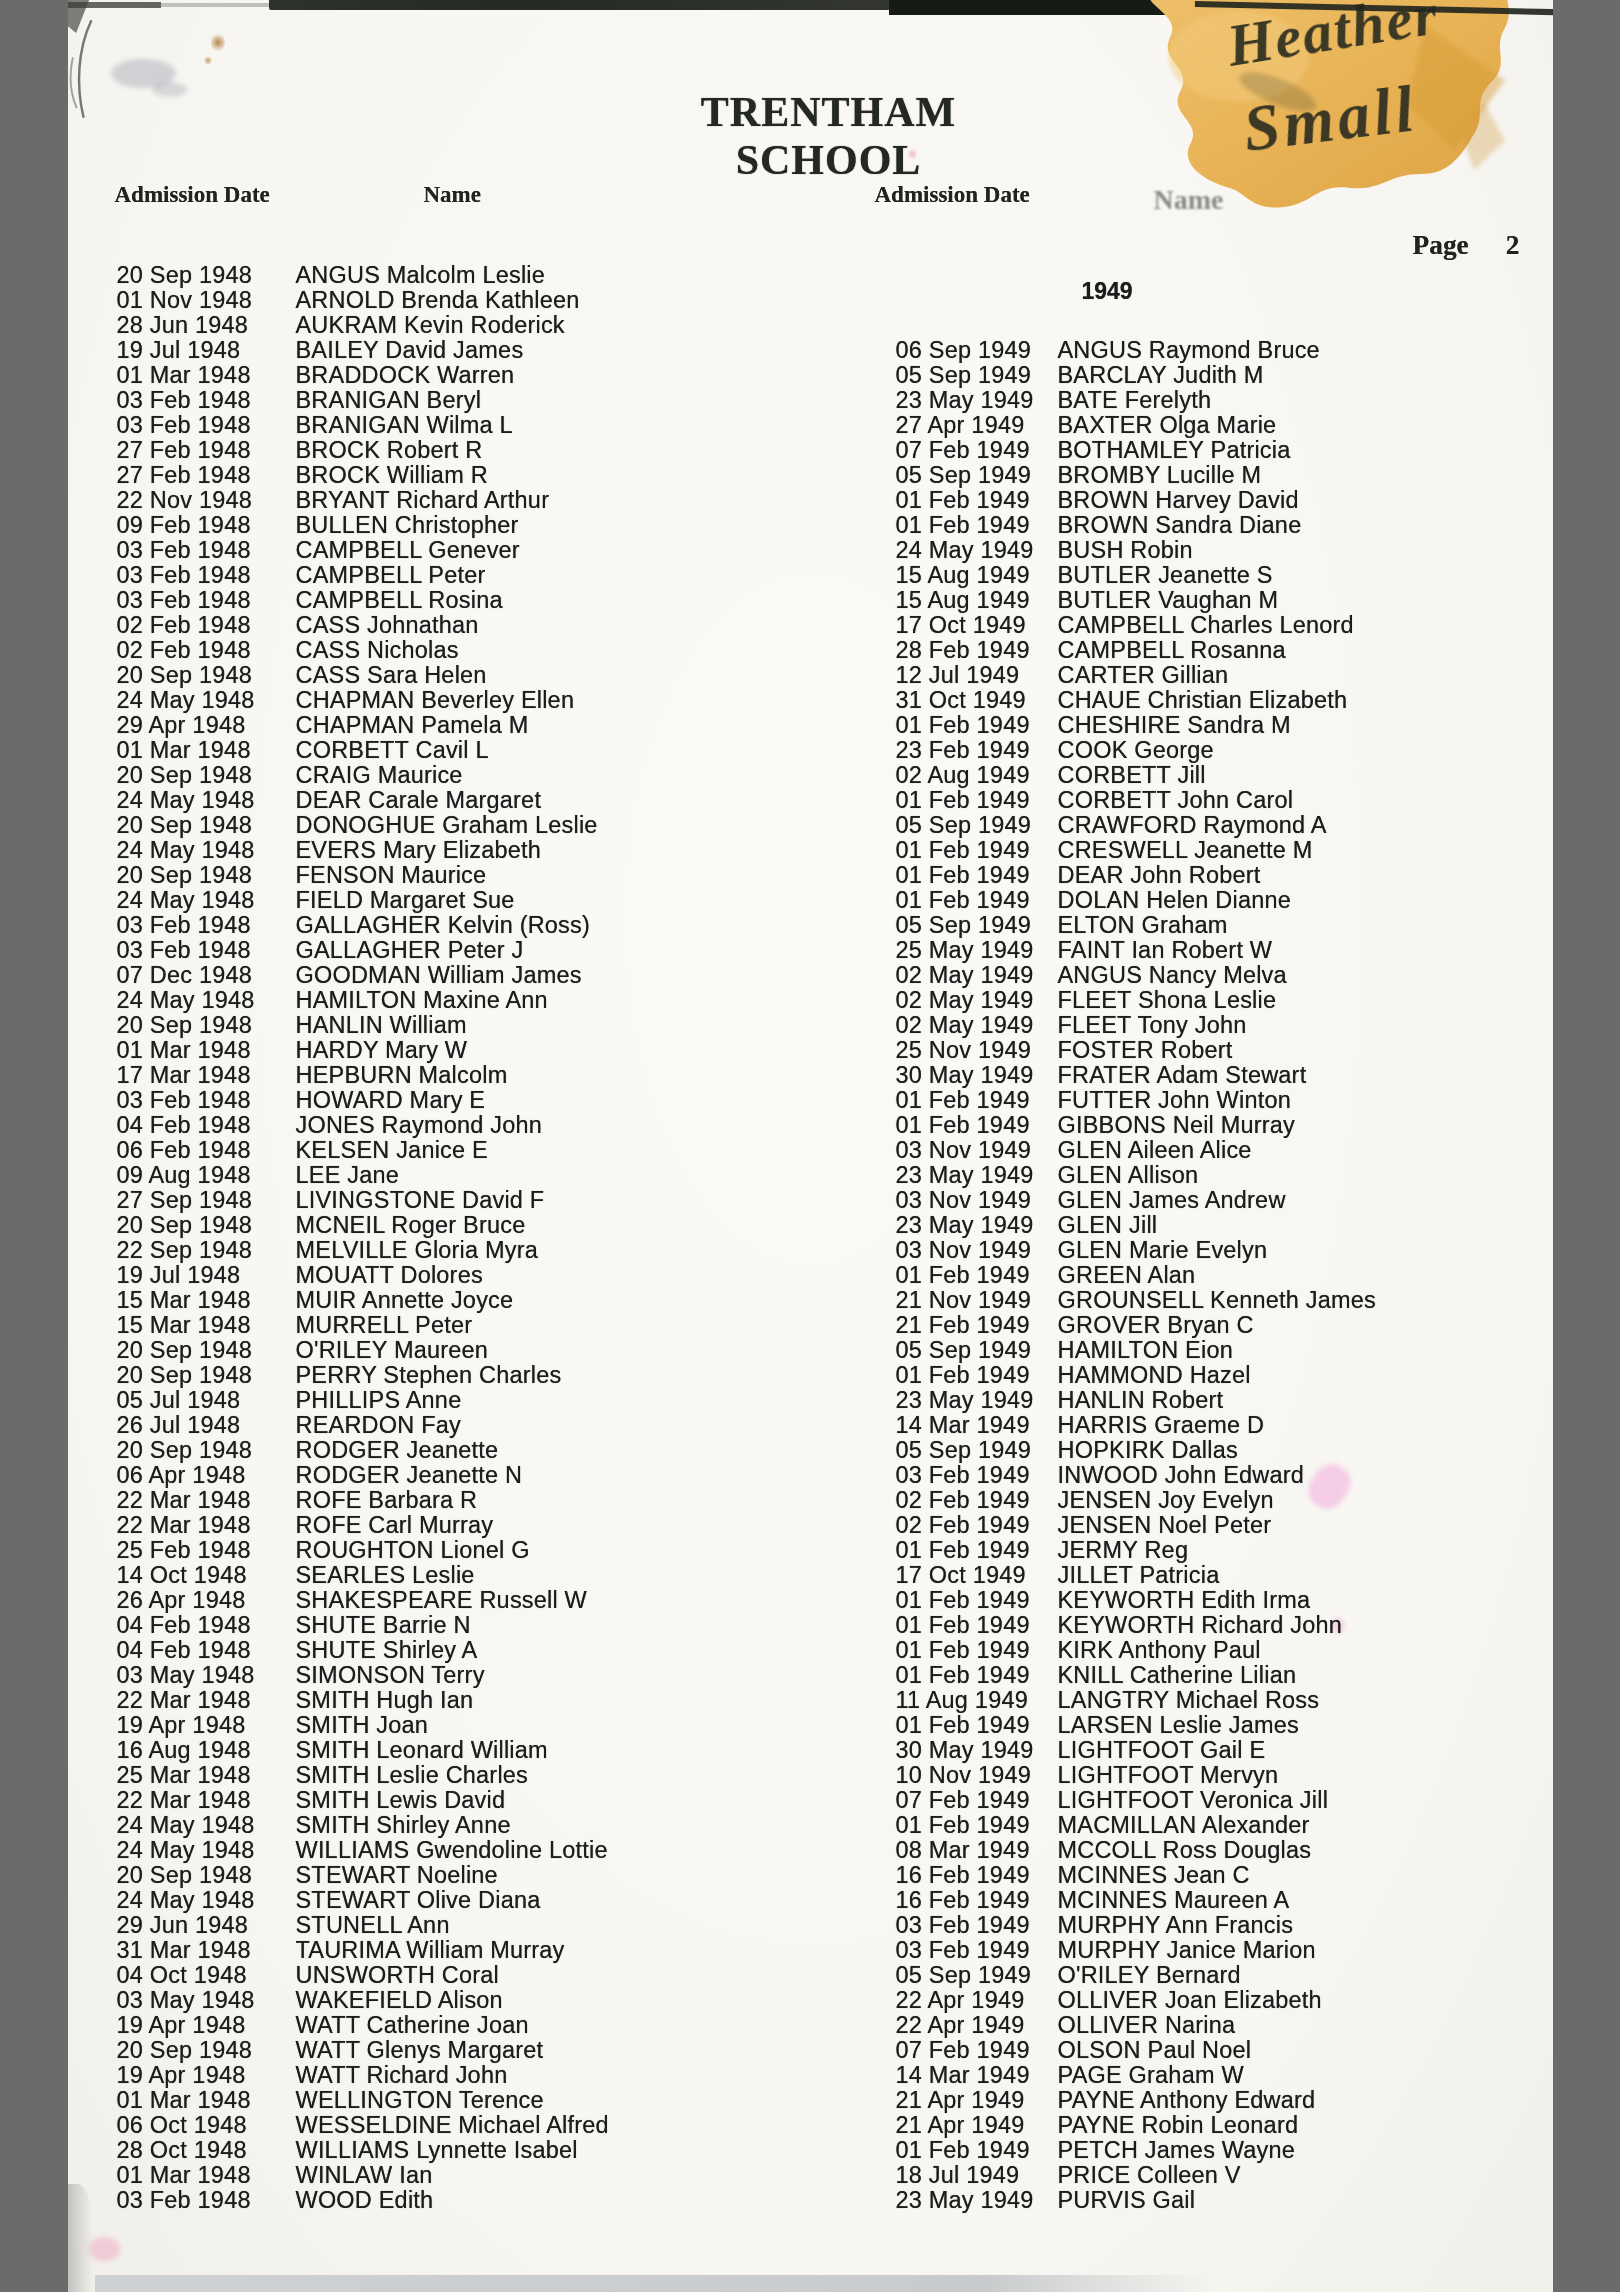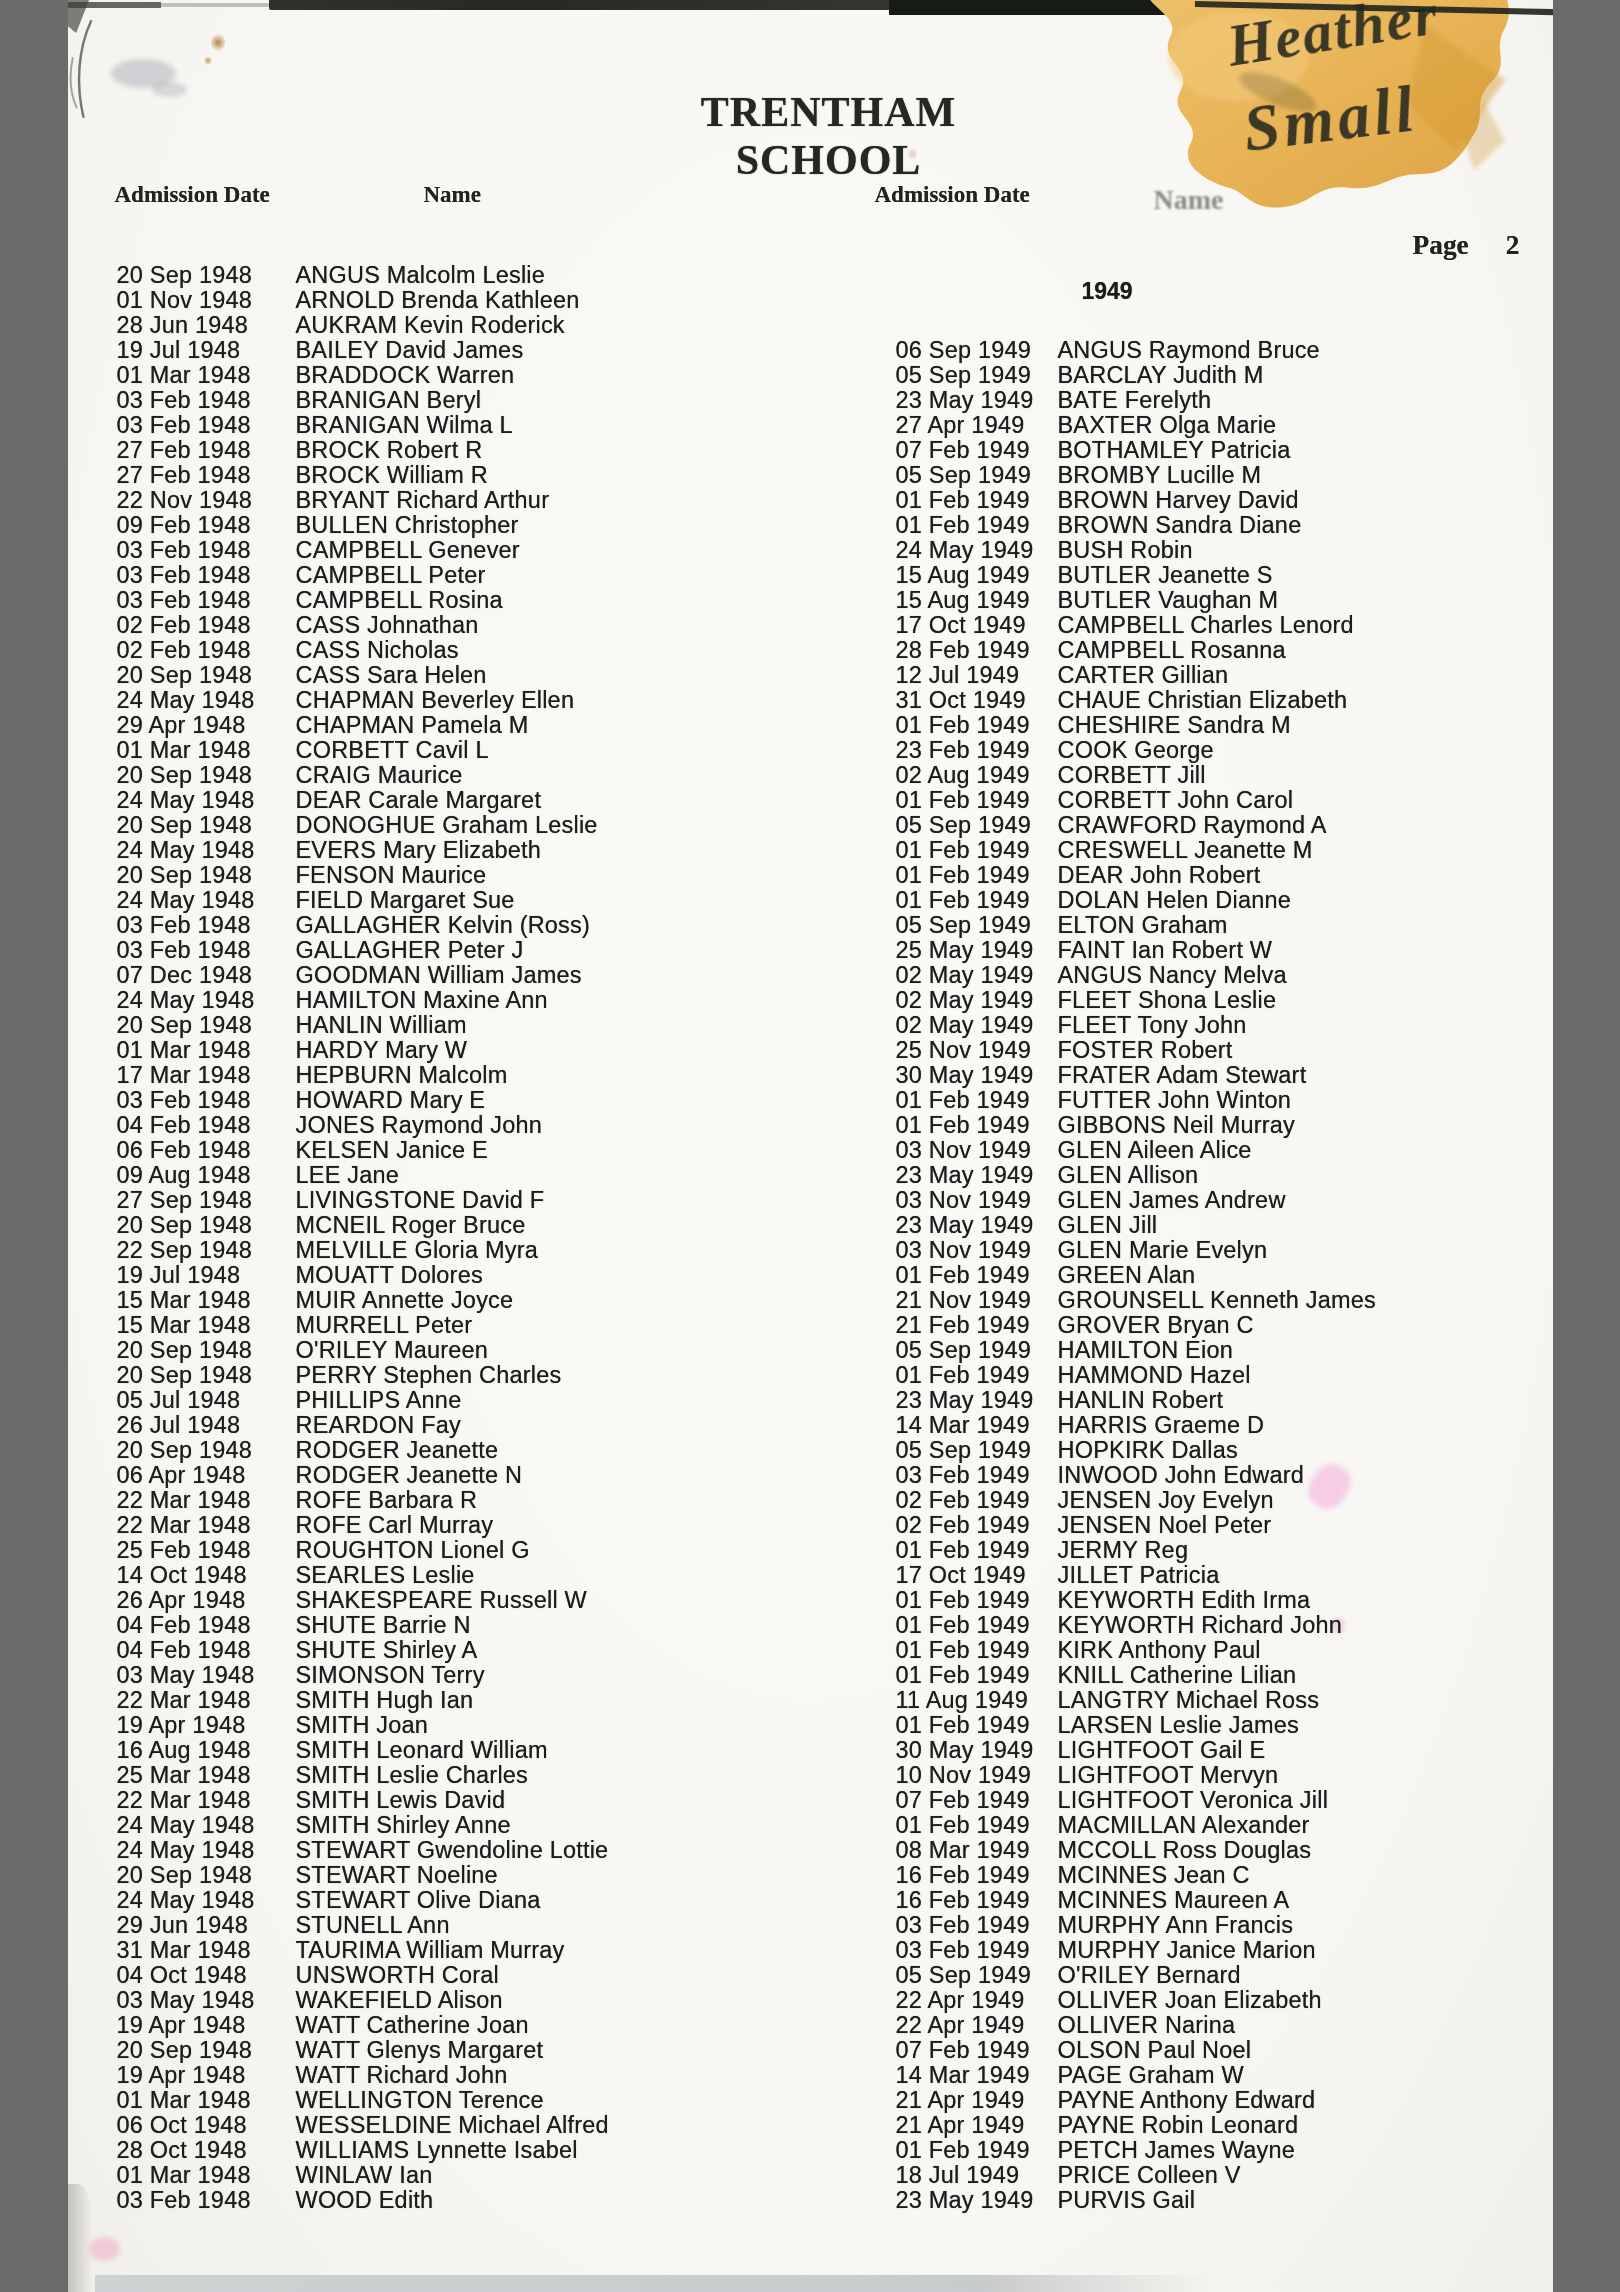--- a/index.html
+++ b/index.html
@@ -176,21 +176,21 @@
       <div class="row"><span class="cell-date">26 Apr 1948</span><span class="cell-name">SHAKESPEARE Russell W</span></div>
       <div class="row"><span class="cell-date">04 Feb 1948</span><span class="cell-name">SHUTE Barrie N</span></div>
       <div class="row"><span class="cell-date">04 Feb 1948</span><span class="cell-name">SHUTE Shirley A</span></div>
       <div class="row"><span class="cell-date">03 May 1948</span><span class="cell-name">SIMONSON Terry</span></div>
       <div class="row"><span class="cell-date">22 Mar 1948</span><span class="cell-name">SMITH Hugh Ian</span></div>
       <div class="row"><span class="cell-date">19 Apr 1948</span><span class="cell-name">SMITH Joan</span></div>
       <div class="row"><span class="cell-date">16 Aug 1948</span><span class="cell-name">SMITH Leonard William</span></div>
       <div class="row"><span class="cell-date">25 Mar 1948</span><span class="cell-name">SMITH Leslie Charles</span></div>
       <div class="row"><span class="cell-date">22 Mar 1948</span><span class="cell-name">SMITH Lewis David</span></div>
       <div class="row"><span class="cell-date">24 May 1948</span><span class="cell-name">SMITH Shirley Anne</span></div>
-      <div class="row"><span class="cell-date">24 May 1948</span><span class="cell-name">STEWART Gwendoline Lottie</span></div>
+      <div class="row"><span class="cell-date">24 May 1948</span><span class="cell-name">WILLIAMS Gwendoline Lottie</span></div>
       <div class="row"><span class="cell-date">20 Sep 1948</span><span class="cell-name">STEWART Noeline</span></div>
       <div class="row"><span class="cell-date">24 May 1948</span><span class="cell-name">STEWART Olive Diana</span></div>
       <div class="row"><span class="cell-date">29 Jun 1948</span><span class="cell-name">STUNELL Ann</span></div>
       <div class="row"><span class="cell-date">31 Mar 1948</span><span class="cell-name">TAURIMA William Murray</span></div>
       <div class="row"><span class="cell-date">04 Oct 1948</span><span class="cell-name">UNSWORTH Coral</span></div>
       <div class="row"><span class="cell-date">03 May 1948</span><span class="cell-name">WAKEFIELD Alison</span></div>
       <div class="row"><span class="cell-date">19 Apr 1948</span><span class="cell-name">WATT Catherine Joan</span></div>
       <div class="row"><span class="cell-date">20 Sep 1948</span><span class="cell-name">WATT Glenys Margaret</span></div>
       <div class="row"><span class="cell-date">19 Apr 1948</span><span class="cell-name">WATT Richard John</span></div>
       <div class="row"><span class="cell-date">01 Mar 1948</span><span class="cell-name">WELLINGTON Terence</span></div>

